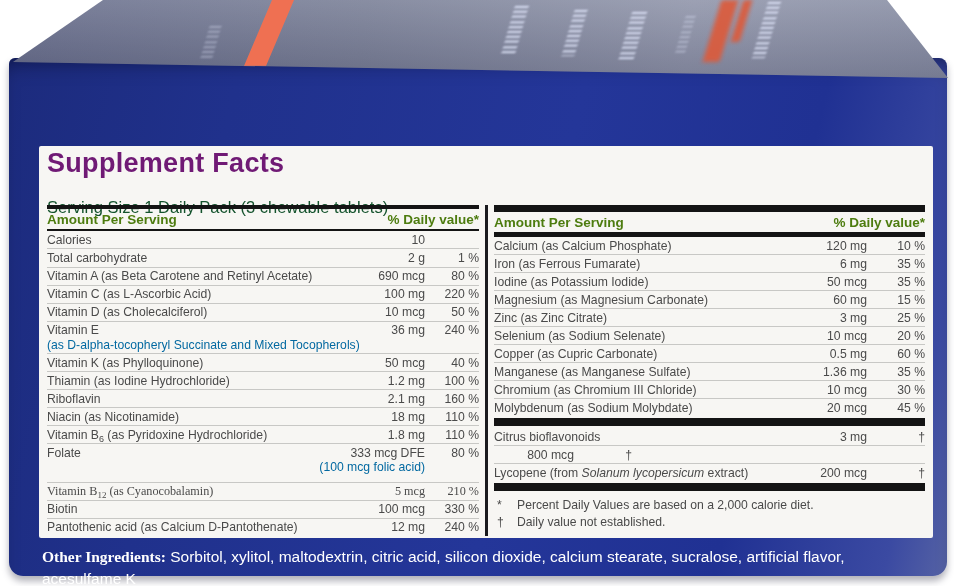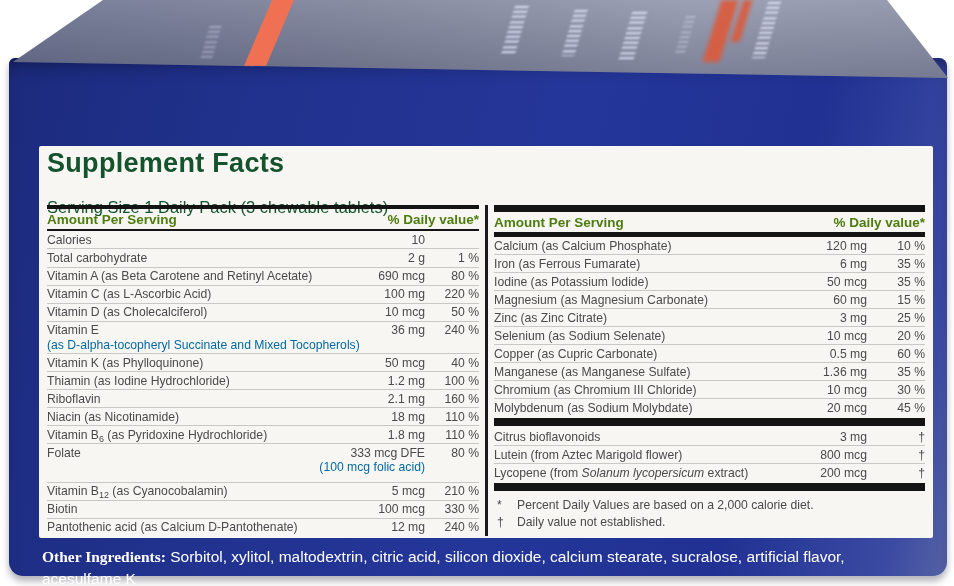--- a/index.html
+++ b/index.html
@@ -17,35 +17,35 @@
     clip-path:polygon(103px 0px,887px 0px,948px 78px,13px 62px);}
   .tcol{position:absolute;background:repeating-linear-gradient(180deg,rgba(228,234,255,.9) 0 2px,rgba(228,234,255,0) 2px 5px);
         filter:blur(.8px);transform:skewX(-16deg);}
   .tcol-faint{opacity:.45;}
   .stripe{position:absolute;left:272px;top:0;width:22px;height:66px;background:#ef7052;
           transform:skewX(-23deg);transform-origin:top;filter:blur(.4px);}
   .orange-blob{position:absolute;background:#dd5a3a;filter:blur(2.2px);transform:skewX(-17deg);opacity:.9;}
 
   
   .label{position:absolute;left:30px;top:88px;width:894px;height:392px;background:#f7f6f3;border-radius:2px;}
-  .label-title{margin:3px 8px 0;font-size:27px;font-weight:bold;color:#14532d;letter-spacing:.3px;line-height:1.05;}
+  .label-title{margin:3px 8px 0;font-size:27px;font-weight:bold;color:#701a75;letter-spacing:.3px;line-height:1.05;}
   .label-serving{margin:21px 8px 0;font-size:16.5px;color:#14532d;}
   .cols{position:absolute;left:8px;right:8px;top:59px;bottom:2px;display:flex;}
   .col{display:flex;flex-direction:column;}
   .col-left{width:432px;}
   .col-right{flex:1;}
   .vdiv{width:3px;background:#1a1a1e;margin:0 6px;}
   .bar-thick{height:7px;background:#141414;}
   .bar-med{height:5px;background:#141414;}
   .bar-sec{height:8px;background:#141414;margin:2px 0;}
   .col-header{display:flex;justify-content:space-between;align-items:baseline;
               font-weight:bold;font-size:13.5px;color:#4d7c0f;padding:3px 0 2px;}
   .rows > div + div{border-top:1px solid #c8c8c5;}
   .rowwrap{padding:1.5px 0;}
-  .rowwrap.gap{margin-top:6px;}
+  .rowwrap.gap{margin-top:6px;font-family:Liberation Serif, serif;}
   .row{display:flex;font-size:12.2px;color:#4a4a4a;line-height:1.15;align-items:center;}
   .row .name{flex:1;padding-right:4px;}
   .row .amt{width:92px;text-align:right;white-space:nowrap;}
   .row .dv{width:54px;text-align:right;white-space:nowrap;}
   .col-right .row .amt{width:80px;}
   .col-right .row .dv{width:58px;}
   .note{font-size:12.2px;color:#0369a1;line-height:1.15;padding-top:.5px;}
   .amt-note{text-align:right;padding-right:54px;}
   sub{font-size:9px;line-height:0;}
   .fnotes{margin-top:4px;}
@@ -272,21 +272,20 @@
           <div class="rows">
               <div class="rowwrap">
                 <div class="row">
                   <div class="name"><span>Citrus bioflavonoids</span></div>
                   <span class="amt">3 mg</span>
                   <span class="dv">†</span>
                 </div>
               </div>
               <div class="rowwrap">
                 <div class="row">
-                  <div class="name"><span>Lutein (from Aztec Marigold flower)</span></div>
                   <span class="amt">800 mcg</span>
                   <span class="dv">†</span>
                 </div>
               </div>
               <div class="rowwrap">
                 <div class="row">
                   <div class="name"><span>Lycopene (from </span><i>Solanum lycopersicum</i><span> extract)</span></div>
                   <span class="amt">200 mcg</span>
                   <span class="dv">†</span>
                 </div>

